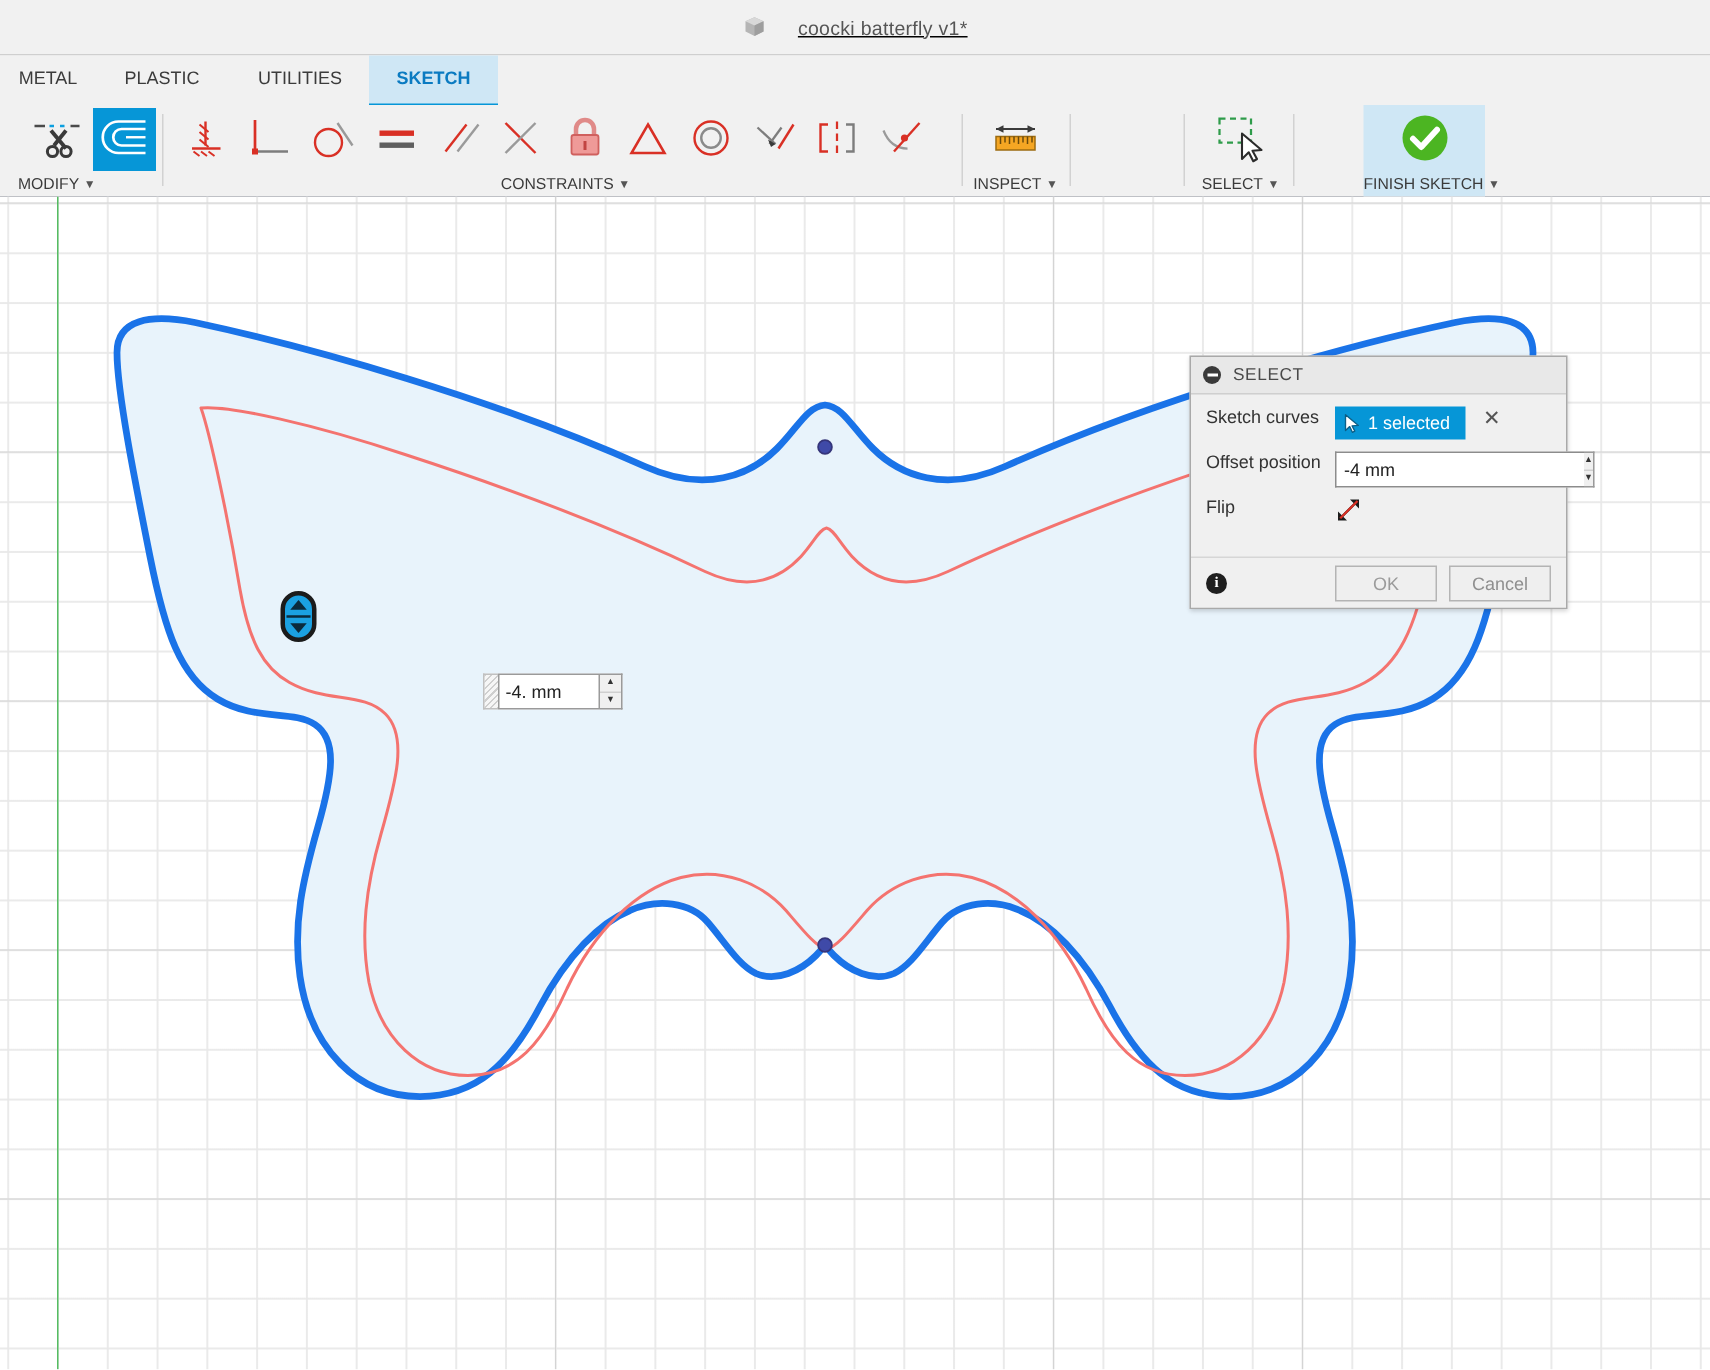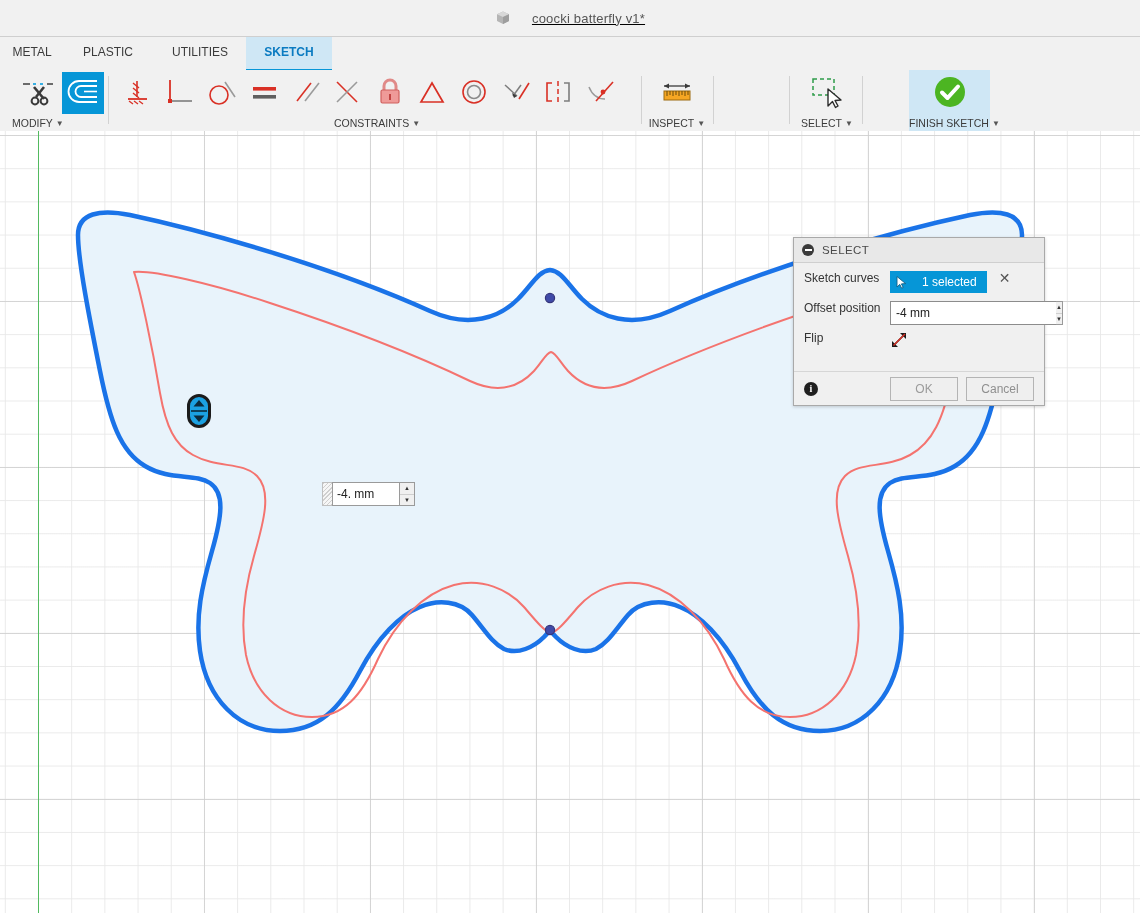--- a/index.html
+++ b/index.html
@@ -72,21 +72,20 @@
     background-size:166px 166px,166px 166px,33.2px 33.2px,33.2px 33.2px;
     background-position:38px 4px,38px 4px,38px 4px,38px 4px;
   }
   .axisY{position:absolute;left:38px;top:0;width:1px;height:782px;background:#3bb54a;opacity:.85;}
 
   
   .valbox{
     position:absolute;left:322px;top:318px;
     display:flex;align-items:stretch;height:24px;
     z-index:40;
-    margin-top:33px;
   }
   .valbox .grip{
     width:9px;background:#f6f6f6;border:1px solid #c0c0c0;border-right:none;
     background-image:repeating-linear-gradient(135deg,#cfcfcf 0 1px,transparent 1px 3px);
   }
   .valbox input{
     width:58px;border:1px solid #9a9a9a;background:#fff;
     font-family:"Liberation Sans",sans-serif;font-size:12px;color:#222;
     padding:0 4px;outline:none;
   }
@@ -112,21 +111,21 @@
   .collapse{
     width:12px;height:12px;border-radius:50%;background:#3a3a3a;
     display:flex;align-items:center;justify-content:center;
   }
   .collapse i{display:block;width:7px;height:1.6px;background:#fff;}
   .dlg-body{padding:8px 10px 10px 10px;}
   .frow{display:flex;align-items:flex-start;min-height:30px;}
   .flabel{width:86px;font-size:12px;color:#333;}
   .selbtn{
     background:#0696d7;color:#fff;font-size:12px;height:22px;
-    display:inline-flex;align-items:center;gap:15px;padding:0 10px 0 6px;cursor:default;
+    display:inline-flex;align-items:center;gap:5px;padding:0 10px 0 6px;cursor:default;
   }
   .xbtn{margin-left:12px;font-size:14px;color:#555;cursor:default;line-height:1;}
   .chk{
     width:15px;height:15px;border:1px solid #7a7a7a;background:#e3e3e3;
     display:flex;align-items:center;justify-content:center;cursor:default;
   }
   .chk svg{display:block;}
   .numwrap{display:flex;align-items:stretch;height:24px;width:120px;}
   .numwrap input{
     flex:1;border:1px solid #8c8c8c;border-right:none;background:#fff;

